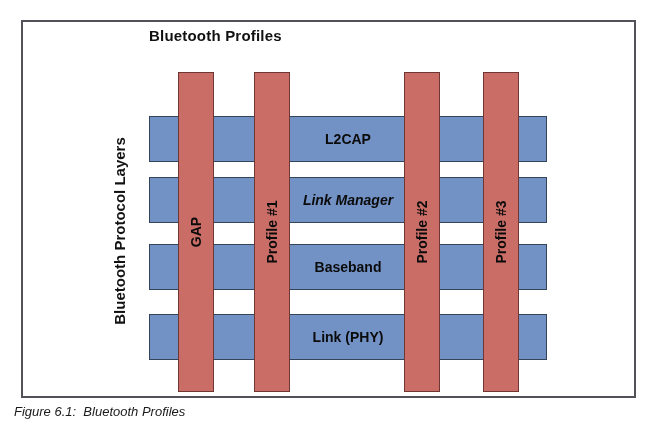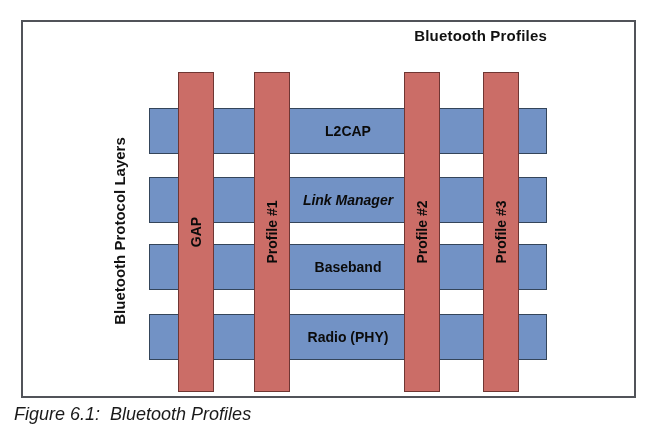--- a/index.html
+++ b/index.html
@@ -23,21 +23,21 @@
     height: 378px;
     box-sizing: border-box;
     border: 2px solid #515359;
     background: #ffffff;
   }
   .title {
     position: absolute;
     left: 149px;
     top: 27px;
     width: 398px;
-    text-align: right;
+    text-align: left;
     font-size: 15px;
     font-weight: bold;
     color: #111111;
     letter-spacing: 0.2px;
     z-index: 4;
   }
   .ylabel {
     position: absolute;
     left: -20px;
     top: 221px;
@@ -89,48 +89,48 @@
     font-size: 14px;
     font-weight: bold;
     color: #0b0b0b;
     white-space: nowrap;
     transform: rotate(-90deg);
   }
   .caption {
     position: absolute;
     left: 14px;
     top: 404px;
-    font-size: 18px;
+    font-size: 13px;
     font-style: italic;
     color: #1a1a1a;
     white-space: pre;
   }
 </style>
 </head>
 <body>
 
 <div class="canvas">
   <div class="frame"></div>
 
   <div class="title">Bluetooth Profiles</div>
 
   <div class="ylabel">Bluetooth Protocol Layers</div>
 
   <div id="layer-bars">
-      <div class="layer-bar" style="top: 108px;">
+      <div class="layer-bar" style="top: 116px;">
         <span class="layer-label">L2CAP</span>
       </div>
       <div class="layer-bar" style="top: 177px; font-style: italic;">
         <span class="layer-label">Link Manager</span>
       </div>
       <div class="layer-bar" style="top: 244px;">
         <span class="layer-label">Baseband</span>
       </div>
       <div class="layer-bar" style="top: 314px;">
-        <span class="layer-label">Radio (PHY)</span>
+        <span class="layer-label">Link (PHY)</span>
       </div>
     </div>
   <div id="profile-bars">
       <div class="profile-bar" style="left: 178px;">
         <span class="profile-label">GAP</span>
       </div>
       <div class="profile-bar" style="left: 254px;">
         <span class="profile-label">Profile #1</span>
       </div>
       <div class="profile-bar" style="left: 404px;">

